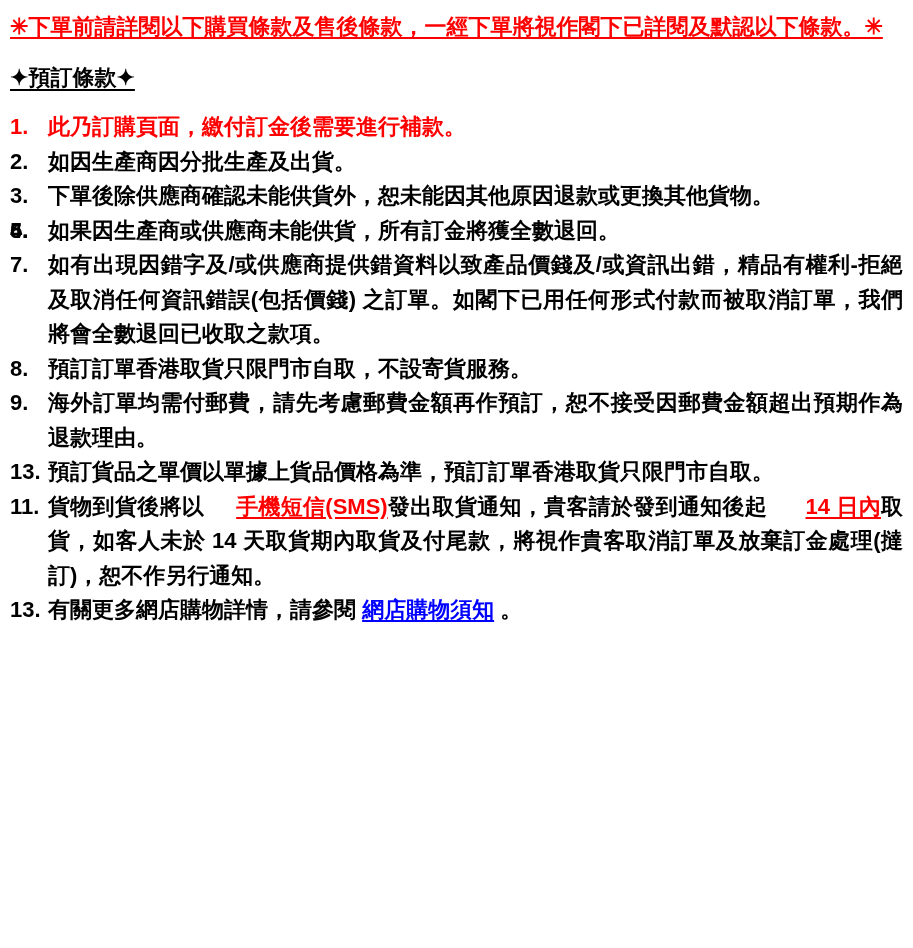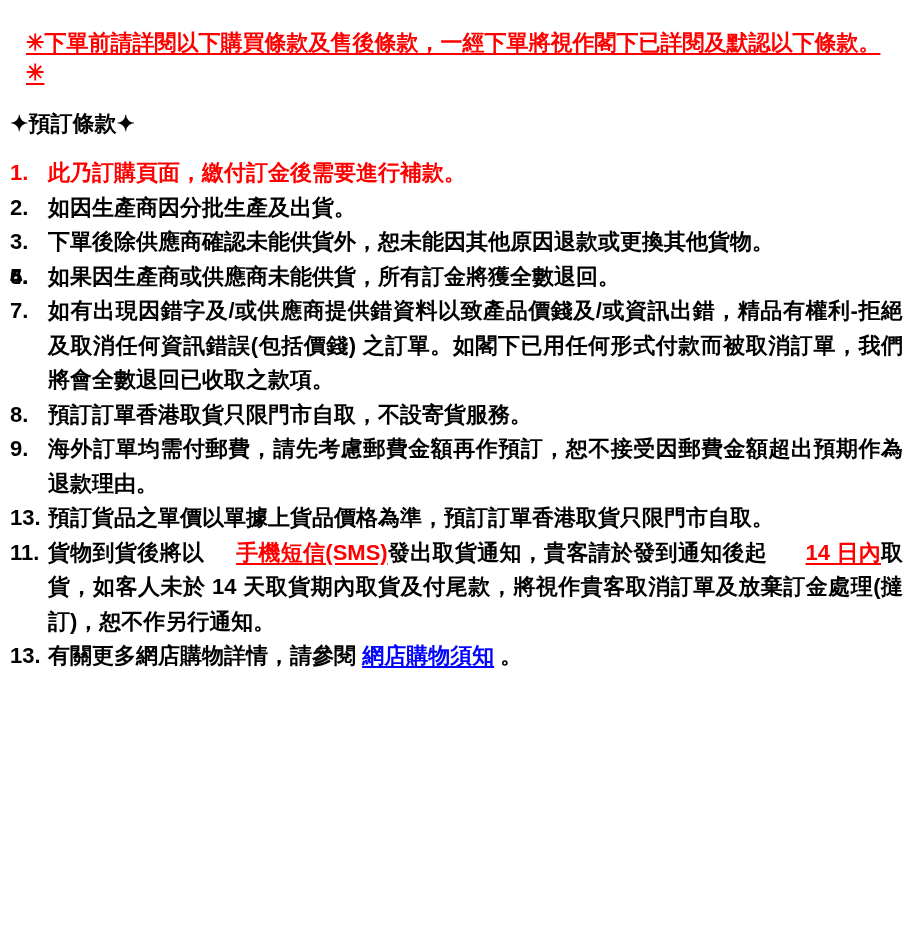--- a/index.html
+++ b/index.html
@@ -13,33 +13,34 @@
     color: var(--ink, #000000);
   }
   .page {
     width: 913px;
     min-height: 948px;
     box-sizing: border-box;
     padding: 12px 10px 10px 10px;
     background: #ffffff;
   }
   .warning-header {
-    margin: 16px;
+    margin: 0;
     font-size: 22px;
     line-height: 30px;
     color: var(--red, #fe0000);
     text-decoration: underline;
     text-underline-offset: 3px;
   }
   .section-title {
     margin: 21px 0 0 0;
     font-size: 22px;
     line-height: 30px;
     font-weight: 700;
     color: var(--ink, #000000);
+    text-decoration: underline;
     text-underline-offset: 4px;
   }
   .terms-list {
     list-style: none;
     margin: 17px 0 0 0;
     padding: 0;
     font-size: 22px;
     line-height: 34.5px;
   }
   .terms-list li {

